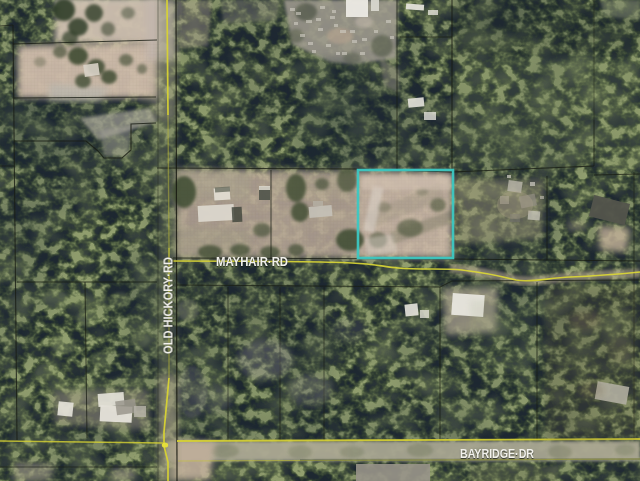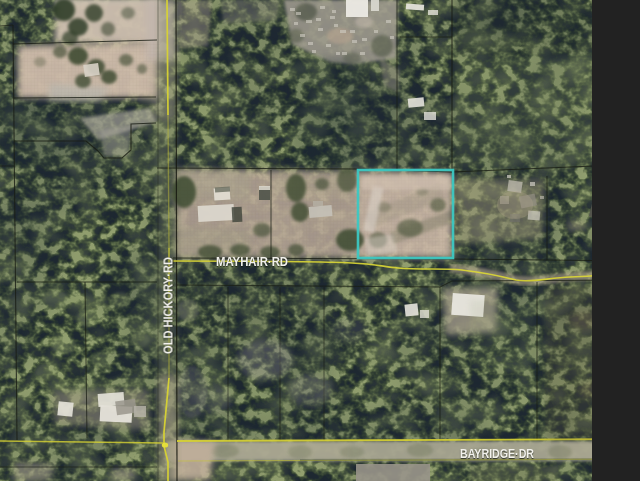--- a/index.html
+++ b/index.html
@@ -1,16 +1,16 @@
 <!DOCTYPE html>
 <html><head>
 <meta charset="utf-8">
 <style>
   html,body{margin:0;padding:0;background:#222;}
-  .wrap{width:592px;height:481px;overflow:hidden;position:relative;font-family:"Liberation Sans",sans-serif;}
+  .wrap{width:640px;height:481px;overflow:hidden;position:relative;font-family:"Liberation Sans",sans-serif;}
   svg{display:block;filter:blur(0.4px);}
 </style>
 </head>
 <body>
 <div class="wrap">
 <svg width="640" height="481" viewBox="0 0 640 481" xmlns="http://www.w3.org/2000/svg">
 <defs>
   <filter id="forest" color-interpolation-filters="sRGB" x="0" y="0" width="640" height="481" filterUnits="userSpaceOnUse" primitiveUnits="userSpaceOnUse">
     <feTurbulence type="fractalNoise" baseFrequency="0.085 0.095" numOctaves="3" seed="7" result="n"></feTurbulence>
     <feColorMatrix in="n" type="matrix" values="1 0 0 0 0  1 0 0 0 0  1 0 0 0 0  0 0 0 0 1" result="g"></feColorMatrix>

